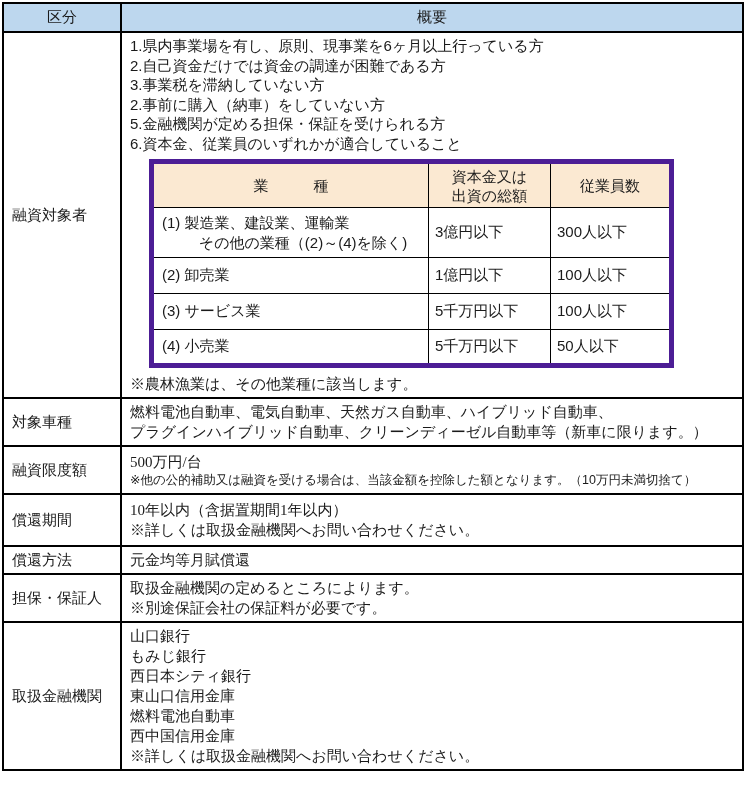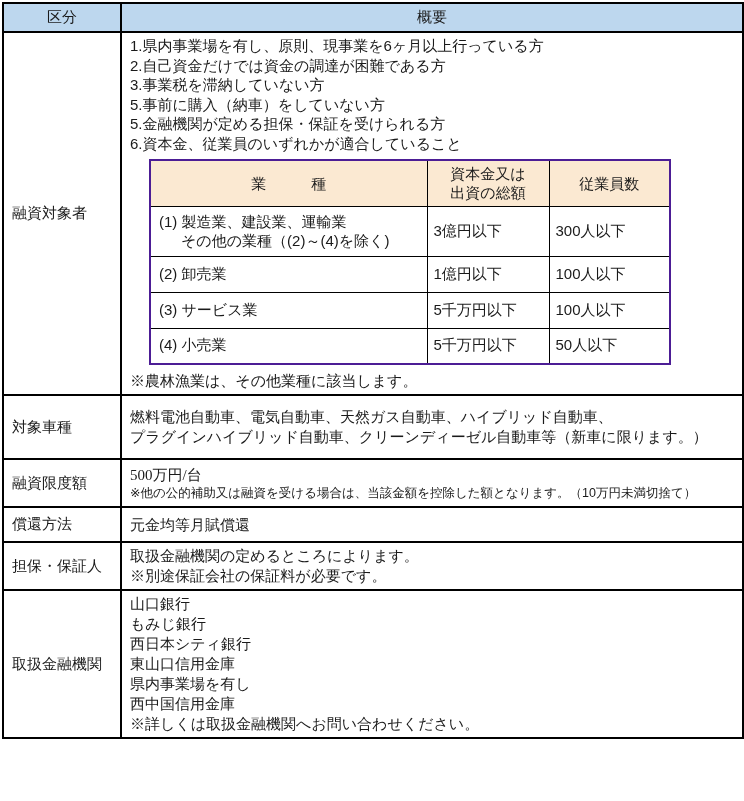--- a/index.html
+++ b/index.html
@@ -45,40 +45,40 @@
   .line { line-height: 20px; white-space: nowrap; font-family: Liberation Serif, serif; }
   .cond-line { line-height: 19.5px; white-space: nowrap; }
   .small-note { font-size: 12.5px; line-height: 17px; white-space: nowrap; }
 
   
   table.inner {
     border-collapse: collapse;
     table-layout: fixed;
     width: 520px;
     margin: 6px 0 6px 19px;
-    border: 2px solid #4c1d95;
+    border: 5px solid #4c1d95;
   }
   table.inner td, table.inner th {
     border: 1.5px solid #000000;
     box-sizing: border-box;
     font-size: 15px;
     font-weight: normal;
     vertical-align: middle;
     padding: 2px 6px;
     overflow: hidden;
   }
   table.inner th {
     background: #FBE9D2;
     text-align: center;
     height: 46px;
     line-height: 19px;
   }
   table.inner td.num { white-space: nowrap; }
   table.inner td.ind { text-align: left; padding-left: 8px; }
-  .ind-line2 { padding-left: 22px; }
+  .ind-line2 { padding-left: 22px; text-align: center; }
   tr.ind-r1 td { height: 50px; }
   tr.ind-r  td { height: 36px; }
 </style>
 </head>
 <body>
 
 <div class="page">
   <table class="outer">
     <colgroup>
       <col style="width:118px">
@@ -91,21 +91,21 @@
       <th class="top-header">概要</th>
     </tr>
 
     <tr style="height:350px;">
       <td class="cat">融資対象者</td>
       <td class="content">
         <div>
           <div class="cond-line">1.県内事業場を有し、原則、現事業を6ヶ月以上行っている方</div>
           <div class="cond-line">2.自己資金だけでは資金の調達が困難である方</div>
           <div class="cond-line">3.事業税を滞納していない方</div>
-          <div class="cond-line">5.事前に購入（納車）をしていない方</div>
+          <div class="cond-line">2.事前に購入（納車）をしていない方</div>
           <div class="cond-line">5.金融機関が定める担保・保証を受けられる方</div>
           <div class="cond-line">6.資本金、従業員のいずれかが適合していること</div>
         </div>
 
         <table class="inner">
           <colgroup>
             <col style="width:277px">
             <col style="width:122px">
             <col style="width:121px">
           </colgroup>
@@ -141,39 +141,46 @@
             <td class="num">5千万円以下</td>
             <td class="num">50人以下</td>
           </tr>
         </tbody>
             </table>
 
         <div class="line">※農林漁業は、その他業種に該当します。</div>
       </td>
     </tr>
 
-    <tr style="height:64px;">
+    <tr style="height:48px;">
       <td class="cat">対象車種</td>
       <td class="content">
         <div class="line">燃料電池自動車、電気自動車、天然ガス自動車、ハイブリッド自動車、</div>
         <div class="line">プラグインハイブリッド自動車、クリーンディーゼル自動車等（新車に限ります。）</div>
       </td>
     </tr>
 
     <tr style="height:48px;">
       <td class="cat">融資限度額</td>
       <td class="content">
         <div class="line">500万円/台</div>
         <div class="small-note">※他の公的補助又は融資を受ける場合は、当該金額を控除した額となります。（10万円未満切捨て）</div>
       </td>
     </tr>
 
 
-
-    <tr style="height:35px;">
+    <tr style="height:52px;">
+      <td class="cat">償還期間</td>
+      <td class="content">
+        <div class="line">10年以内（含据置期間1年以内）</div>
+        <div class="line">※詳しくは取扱金融機関へお問い合わせください。</div>
+      </td>
+    </tr>
+
+    <tr style="height:28px;">
       <td class="cat">償還方法</td>
       <td class="content">
         <div class="line">元金均等月賦償還</div>
       </td>
     </tr>
 
     <tr style="height:38px;">
       <td class="cat">担保・保証人</td>
       <td class="content">
         <div class="line">取扱金融機関の定めるところによります。</div>
@@ -181,20 +188,20 @@
       </td>
     </tr>
 
     <tr style="height:143px;">
       <td class="cat">取扱金融機関</td>
       <td class="content">
         <div class="line">山口銀行</div>
         <div class="line">もみじ銀行</div>
         <div class="line">西日本シティ銀行</div>
         <div class="line">東山口信用金庫</div>
-        <div class="line">県内事業場を有し</div>
+        <div class="line">燃料電池自動車</div>
         <div class="line">西中国信用金庫</div>
         <div class="line">※詳しくは取扱金融機関へお問い合わせください。</div>
       </td>
     </tr>
   </tbody>
     </table>
 </div>
 
 </body></html>

